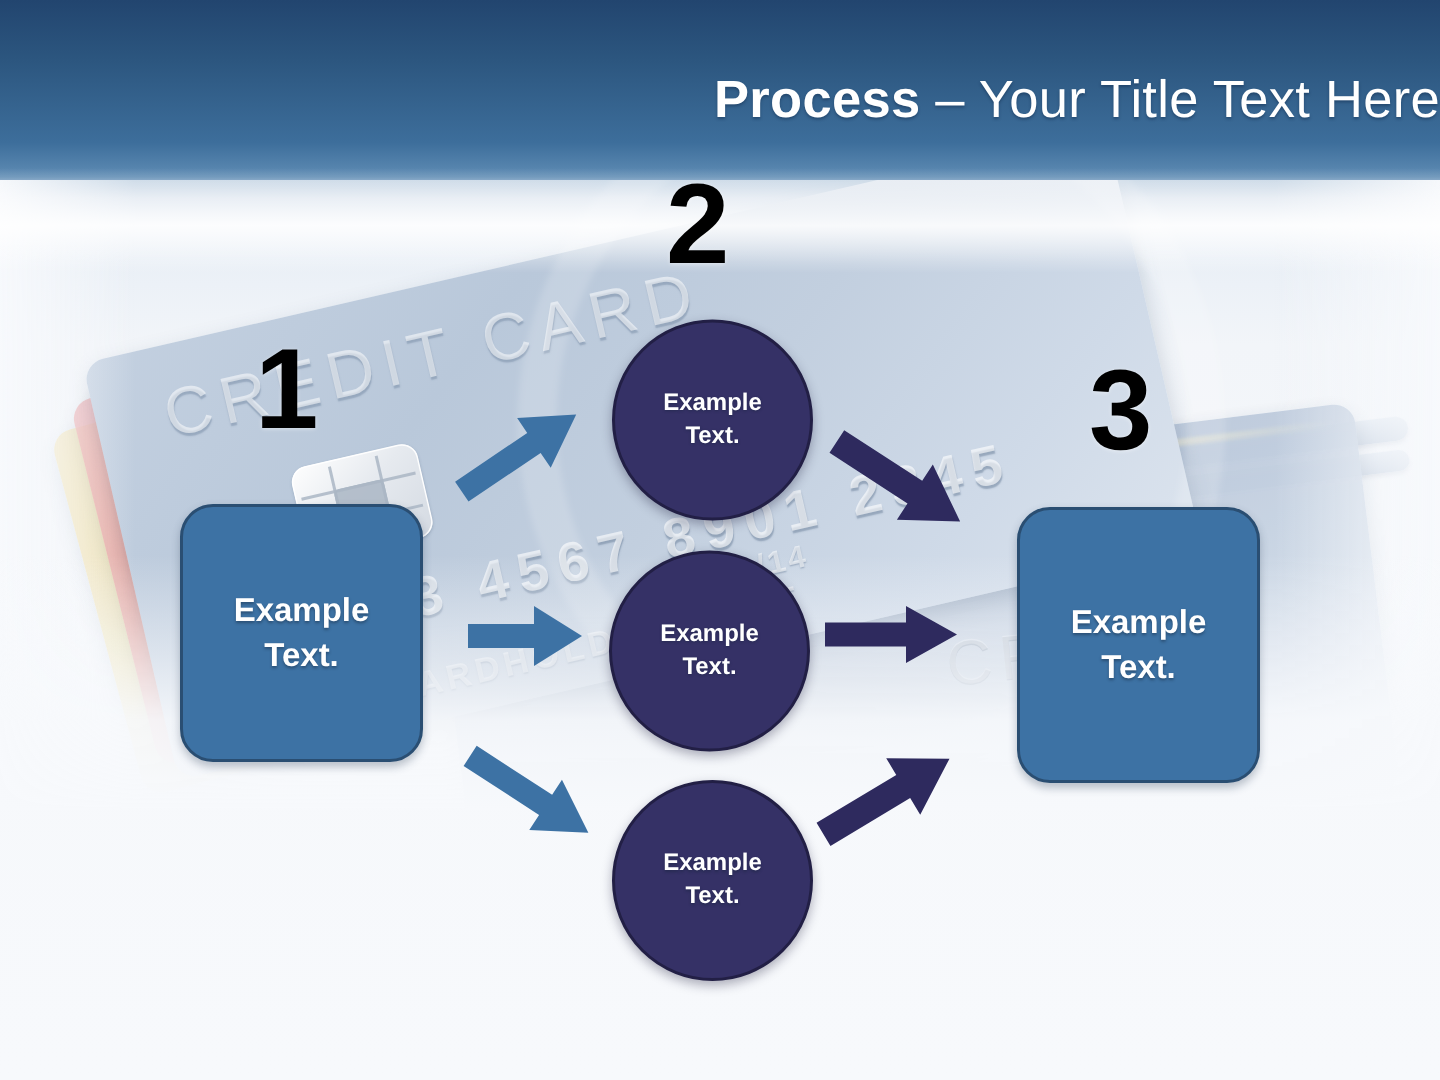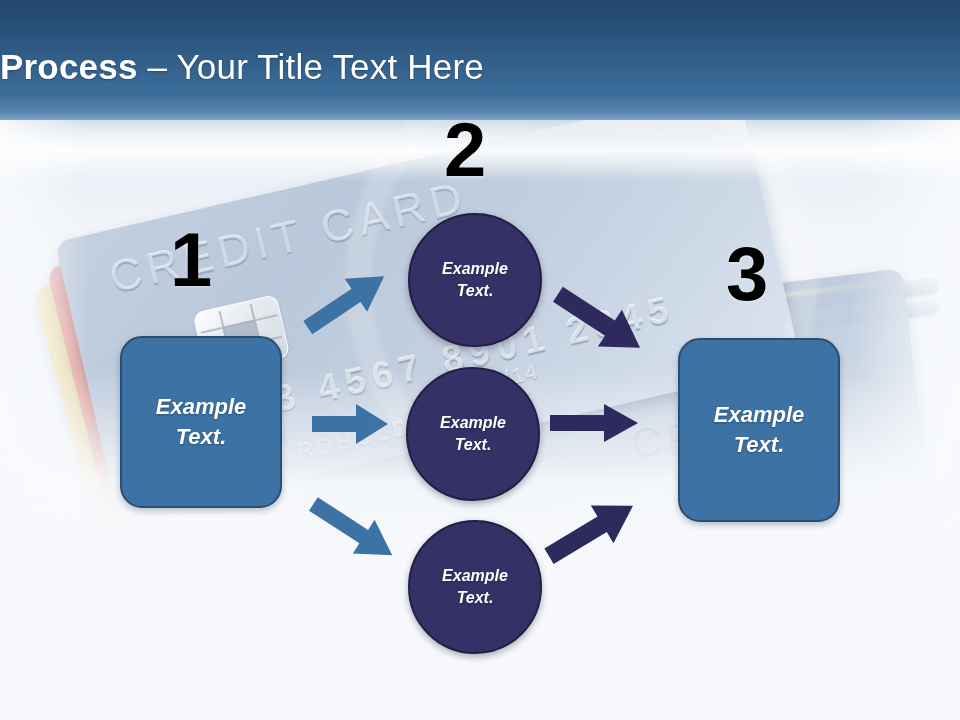--- a/index.html
+++ b/index.html
@@ -219,21 +219,21 @@
   
   .header {
     position: absolute;
     left: 0; right: 0; top: 0;
     height: 118px;
   }
   .title {
     position: absolute;
     left: 0; right: 0;
     top: 47px;
-    text-align: left;
+    text-align: right;
     font-size: 35px;
     color: #ffffff;
     letter-spacing: .2px;
     text-shadow: 0 1px 2px rgba(15,40,70,.45);
     white-space: nowrap;
   }
   .title .t-strong { font-weight: bold; }
   .title .t-light { font-weight: normal; }
 
   
@@ -256,21 +256,20 @@
     border: 2px solid #2a4e72;
     border-radius: 22px;
     box-shadow: 0 3px 6px rgba(40,60,85,.30);
     display: flex;
     align-items: center;
     justify-content: center;
   }
   .box .txt, .circle .txt {
     color: #ffffff;
     font-weight: bold;
-    font-style: italic;
     text-align: center;
     line-height: 1.35;
     text-shadow: 0 1px 2px rgba(20,35,55,.45);
     white-space: pre-line;
   }
   .box .txt { font-size: 22px; }
 
   .box-left  { left: 120px; top: 336px; width: 158px; height: 168px; }
   .box-right { left: 678px; top: 338px; width: 158px; height: 180px; }
 

